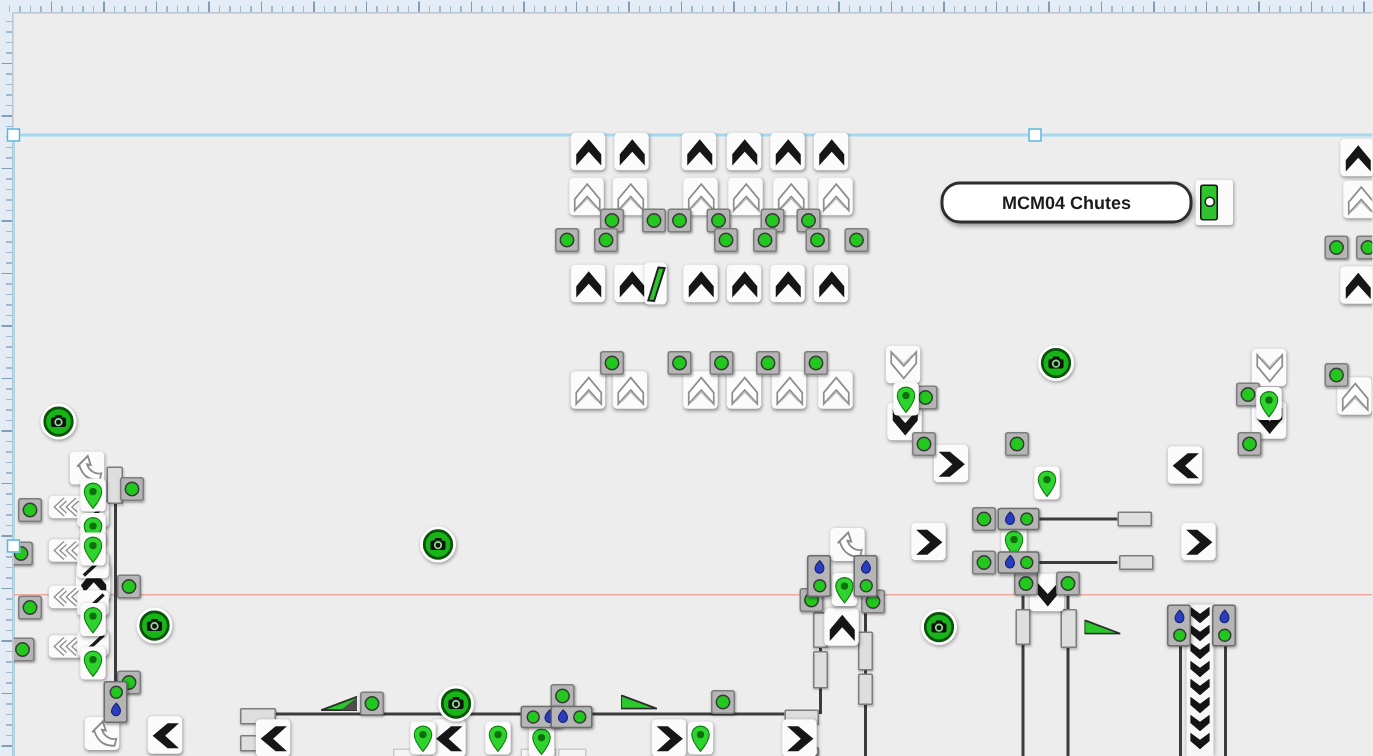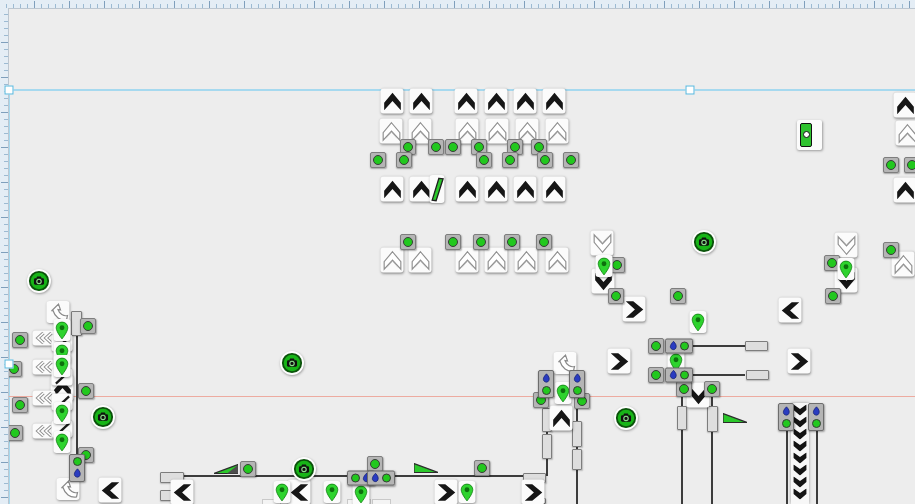--- a/index.html
+++ b/index.html
@@ -764,20 +764,23 @@
         <svg width="24" height="10" viewBox="0 0 24 10" style="transform:scaleX(-1)">
           <polygon points="0,9.5 24,0.5 24,9.5" fill="#2bc82b" stroke="#2c2c2c" stroke-width="1.2"></polygon>
         </svg>
       </div>
       <div class="c " style="left: 735px; top: 418px; width: 24px; height: 10px;">
         <svg width="24" height="10" viewBox="0 0 24 10" style="transform:scaleX(-1)">
           <polygon points="0,9.5 24,0.5 24,9.5" fill="#2bc82b" stroke="#2c2c2c" stroke-width="1.2"></polygon>
         </svg>
       </div>
     </div>
+  <div class="chute-label" id="chuteLabel" style="left: 627px; top: 121px; width: 168px; height: 28px;">
+      <span>MCM04 Chutes</span>
+    </div>
   <div class="valve-tile" id="valveTile" style="left: 797px; top: 120px; width: 25px; height: 30px;">
     <div class="valve-bar"></div>
     <div class="valve-dot"></div>
   </div>
 <div class="handle" style="left: 9px; top: 90px;"></div>
     <div class="handle" style="left: 690px; top: 90px;"></div>
     <div class="handle" style="left: 9px; top: 364px;"></div>
   </div>
 
 </body></html>

